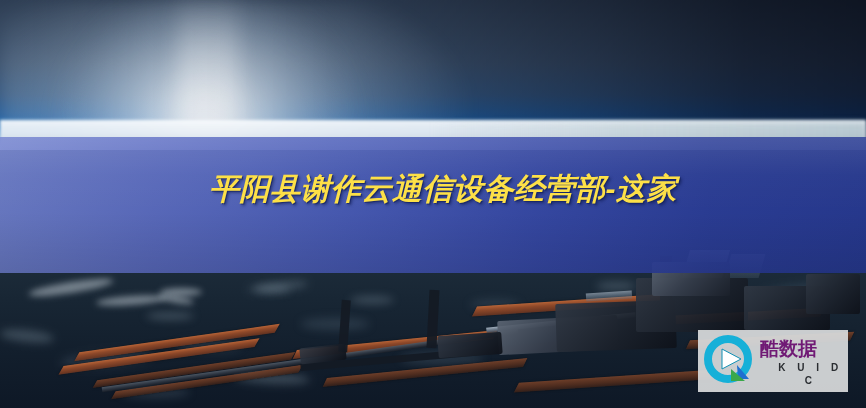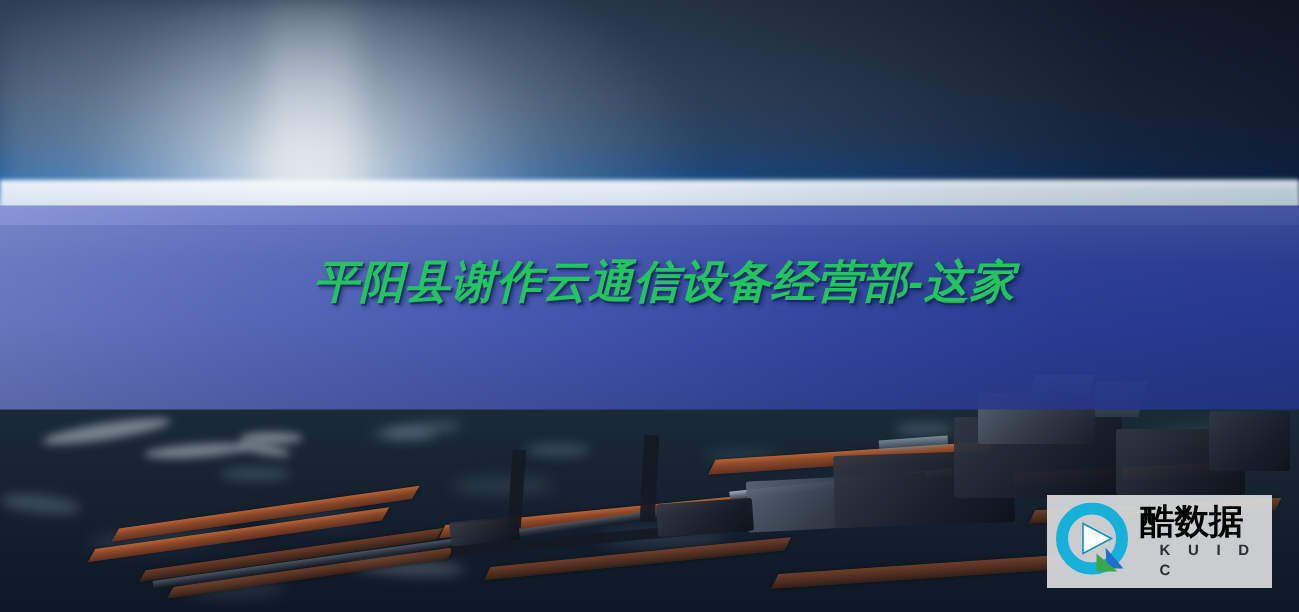--- a/index.html
+++ b/index.html
@@ -211,21 +211,21 @@
         rgba(0,0,0,0.00) 55%,
         rgba(0,0,0,0.10) 100%);
     pointer-events: none;
   }
   .title-wrap {
     position: absolute;
     left: 209px; top: 170px;
     width: 470px;
   }
   .title-line {
-    color: #22c55e;
+    color: #fde047;
     font-size: 30px;
     line-height: 38px;
     font-weight: bold;
     font-style: italic;
     letter-spacing: 0.5px;
     white-space: nowrap;
     text-shadow:
       1px 1px 0 rgba(20,34,96,0.65),
       2px 2px 3px rgba(10,20,70,0.55);
   }
@@ -237,33 +237,34 @@
     width: 150px; height: 62px;
     background: rgba(216,218,220,0.93);
     display: flex;
     align-items: center;
     padding-left: 6px;
     box-sizing: border-box;
   }
   .wm-logo { width: 52px; height: 52px; flex: 0 0 52px; position: relative; }
   .wm-text { margin-left: 4px; }
   .wm-cn {
-    font-size: 23px;
+    font-size: 19px;
     line-height: 24px;
     font-weight: bold;
-    color: #000000;
+    color: #701a75;
     letter-spacing: 0px;
     font-family: "DejaVu Sans", "Liberation Sans", sans-serif;
   }
   .wm-en {
     font-size: 10px;
     line-height: 13px;
     font-weight: bold;
     color: #2a2d31;
     letter-spacing: 4.5px;
+    text-align: center;
     margin-top: 1px;
     margin-left: 13px;
   }
 </style>
 </head>
 <body>
 
 <div id="stage">
 
   <div class="sky"></div>

